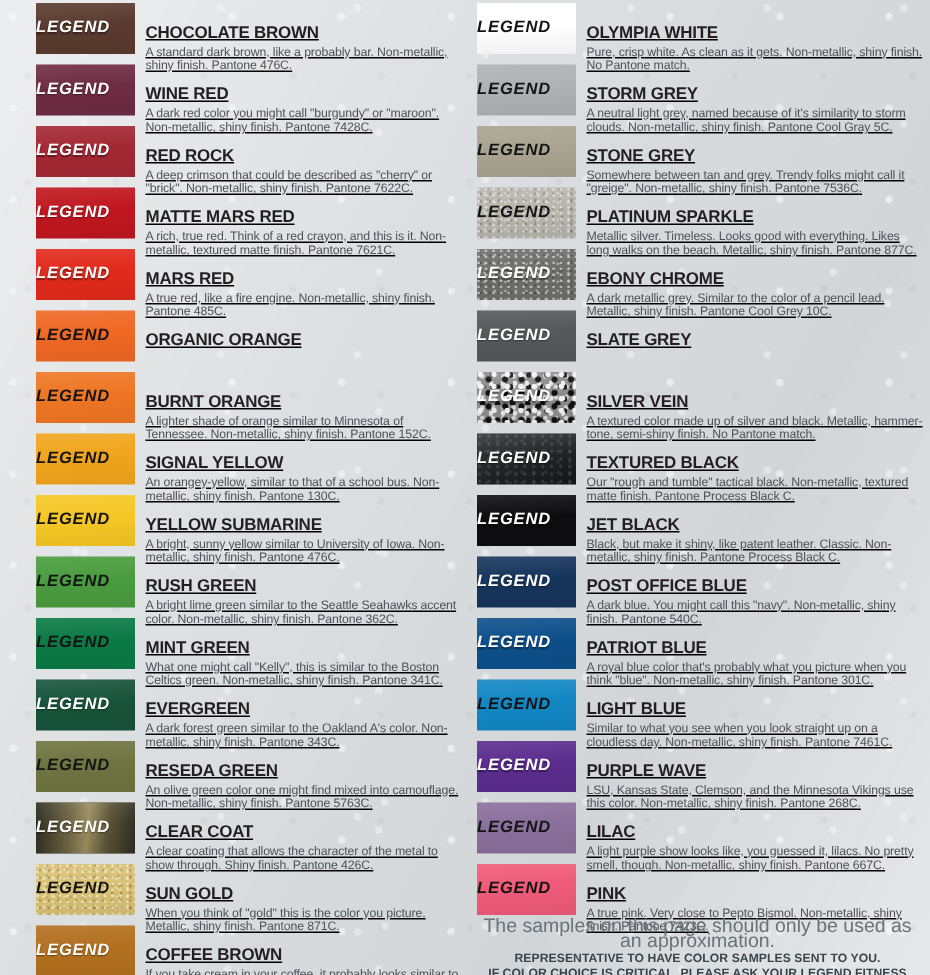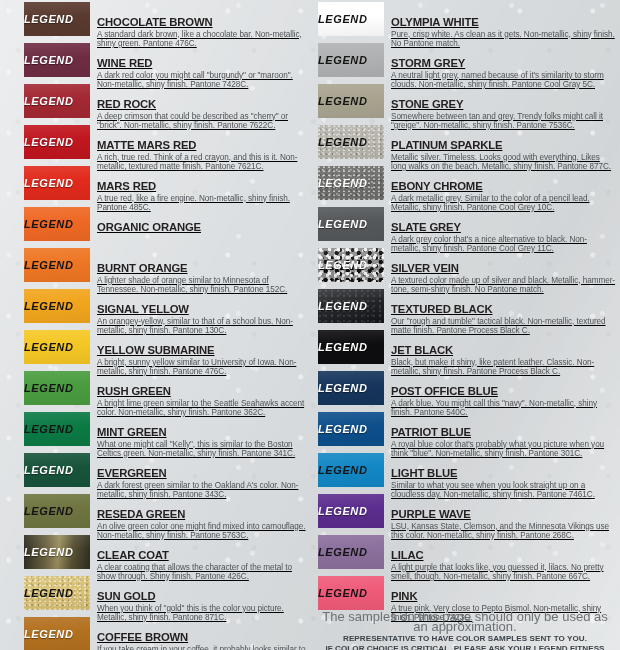--- a/index.html
+++ b/index.html
@@ -134,21 +134,21 @@
 
 <div id="columns">
   <div class="column col-left">
       <div class="swatch-row">
         <div class="swatch" style="background: rgb(90, 58, 46);">
           <div class="sheen"></div>
           <div class="legend-mark mark-light">LEGEND</div>
         </div>
         <div class="info">
           <p class="color-name">CHOCOLATE BROWN</p>
-          <p class="color-desc">A standard dark brown, like a chocolate bar. Non-metallic, shiny green. Pantone 476C.</p>
+          <p class="color-desc">A standard dark brown, like a probably bar. Non-metallic, shiny finish. Pantone 476C.</p>
         </div>
       </div>
       <div class="swatch-row">
         <div class="swatch" style="background: rgb(110, 44, 66);">
           <div class="sheen"></div>
           <div class="legend-mark mark-light">LEGEND</div>
         </div>
         <div class="info">
           <p class="color-name">WINE RED</p>
           <p class="color-desc">A dark red color you might call "burgundy" or "maroon". Non-metallic, shiny finish. Pantone 7428C.</p>
@@ -349,21 +349,20 @@
           <p class="color-desc">A dark metallic grey. Similar to the color of a pencil lead. Metallic, shiny finish. Pantone Cool Grey 10C.</p>
         </div>
       </div>
       <div class="swatch-row">
         <div class="swatch" style="background: rgb(85, 88, 91);">
           <div class="sheen"></div>
           <div class="legend-mark mark-light">LEGEND</div>
         </div>
         <div class="info">
           <p class="color-name">SLATE GREY</p>
-          <p class="color-desc">A dark grey color that's a nice alternative to black. Non-metallic, shiny finish. Pantone Cool Grey 11C.</p>
         </div>
       </div>
       <div class="swatch-row">
         <div class="swatch" style="background: rgb(141, 141, 141);">
           <div class="texture" style="background-image: radial-gradient(circle at 25% 20%, rgb(242, 242, 242) 0px, rgb(242, 242, 242) 1.6px, transparent 2.2px), radial-gradient(circle at 70% 55%, rgb(16, 16, 16) 0px, rgb(16, 16, 16) 1.8px, transparent 2.4px), radial-gradient(circle at 15% 75%, rgb(232, 232, 232) 0px, rgb(232, 232, 232) 1.4px, transparent 2px), radial-gradient(circle at 88% 25%, rgb(26, 26, 26) 0px, rgb(26, 26, 26) 1.5px, transparent 2.1px), radial-gradient(circle at 50% 40%, rgb(216, 216, 216) 0px, rgb(216, 216, 216) 1.3px, transparent 1.9px), radial-gradient(circle at 38% 92%, rgb(18, 18, 18) 0px, rgb(18, 18, 18) 1.6px, transparent 2.2px); background-size: 9px 8px, 11px 9px, 8px 10px, 12px 8px, 7px 7px, 10px 11px; opacity: 1;"></div>
           <div class="sheen"></div>
           <div class="legend-mark mark-light">LEGEND</div>
         </div>
         <div class="info">
           <p class="color-name">SILVER VEIN</p>
@@ -431,21 +430,21 @@
           <p class="color-desc">LSU, Kansas State, Clemson, and the Minnesota Vikings use this color. Non-metallic, shiny finish. Pantone 268C.</p>
         </div>
       </div>
       <div class="swatch-row">
         <div class="swatch" style="background: rgb(139, 111, 156);">
           <div class="sheen"></div>
           <div class="legend-mark mark-dark">LEGEND</div>
         </div>
         <div class="info">
           <p class="color-name">LILAC</p>
-          <p class="color-desc">A light purple that looks like, you guessed it, lilacs. No pretty smell, though. Non-metallic, shiny finish. Pantone 667C.</p>
+          <p class="color-desc">A light purple show looks like, you guessed it, lilacs. No pretty smell, though. Non-metallic, shiny finish. Pantone 667C.</p>
         </div>
       </div>
       <div class="swatch-row">
         <div class="swatch" style="background: rgb(239, 91, 121);">
           <div class="sheen"></div>
           <div class="legend-mark mark-dark">LEGEND</div>
         </div>
         <div class="info">
           <p class="color-name">PINK</p>
           <p class="color-desc">A true pink. Very close to Pepto Bismol. Non-metallic, shiny finish. Pantone 7423C.</p>

